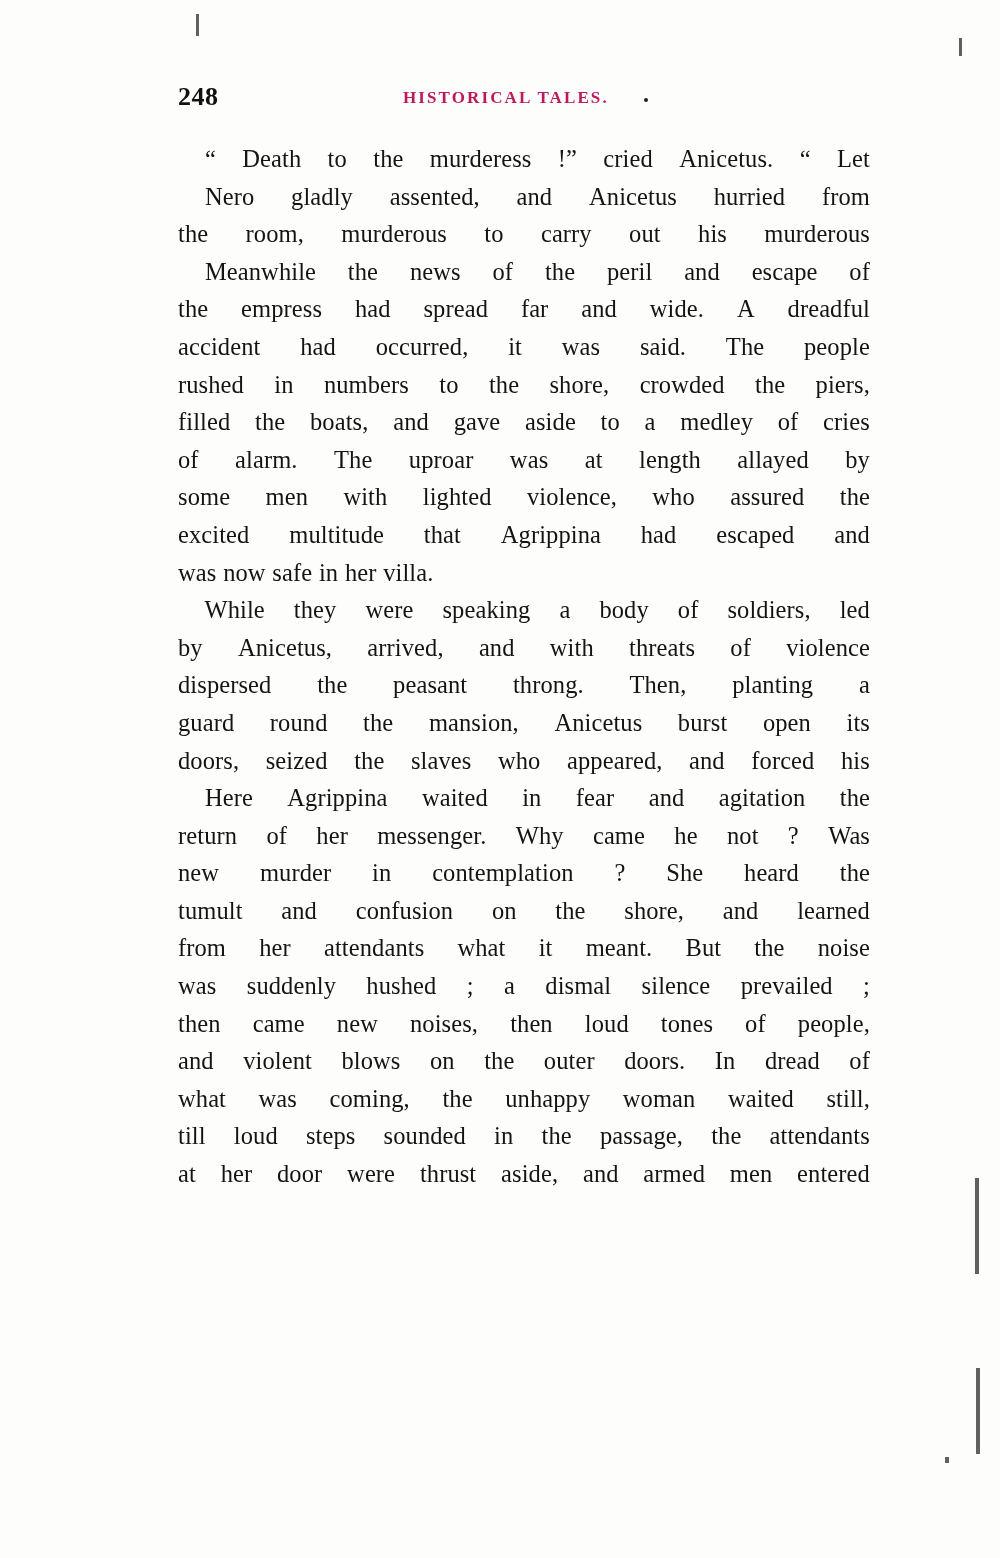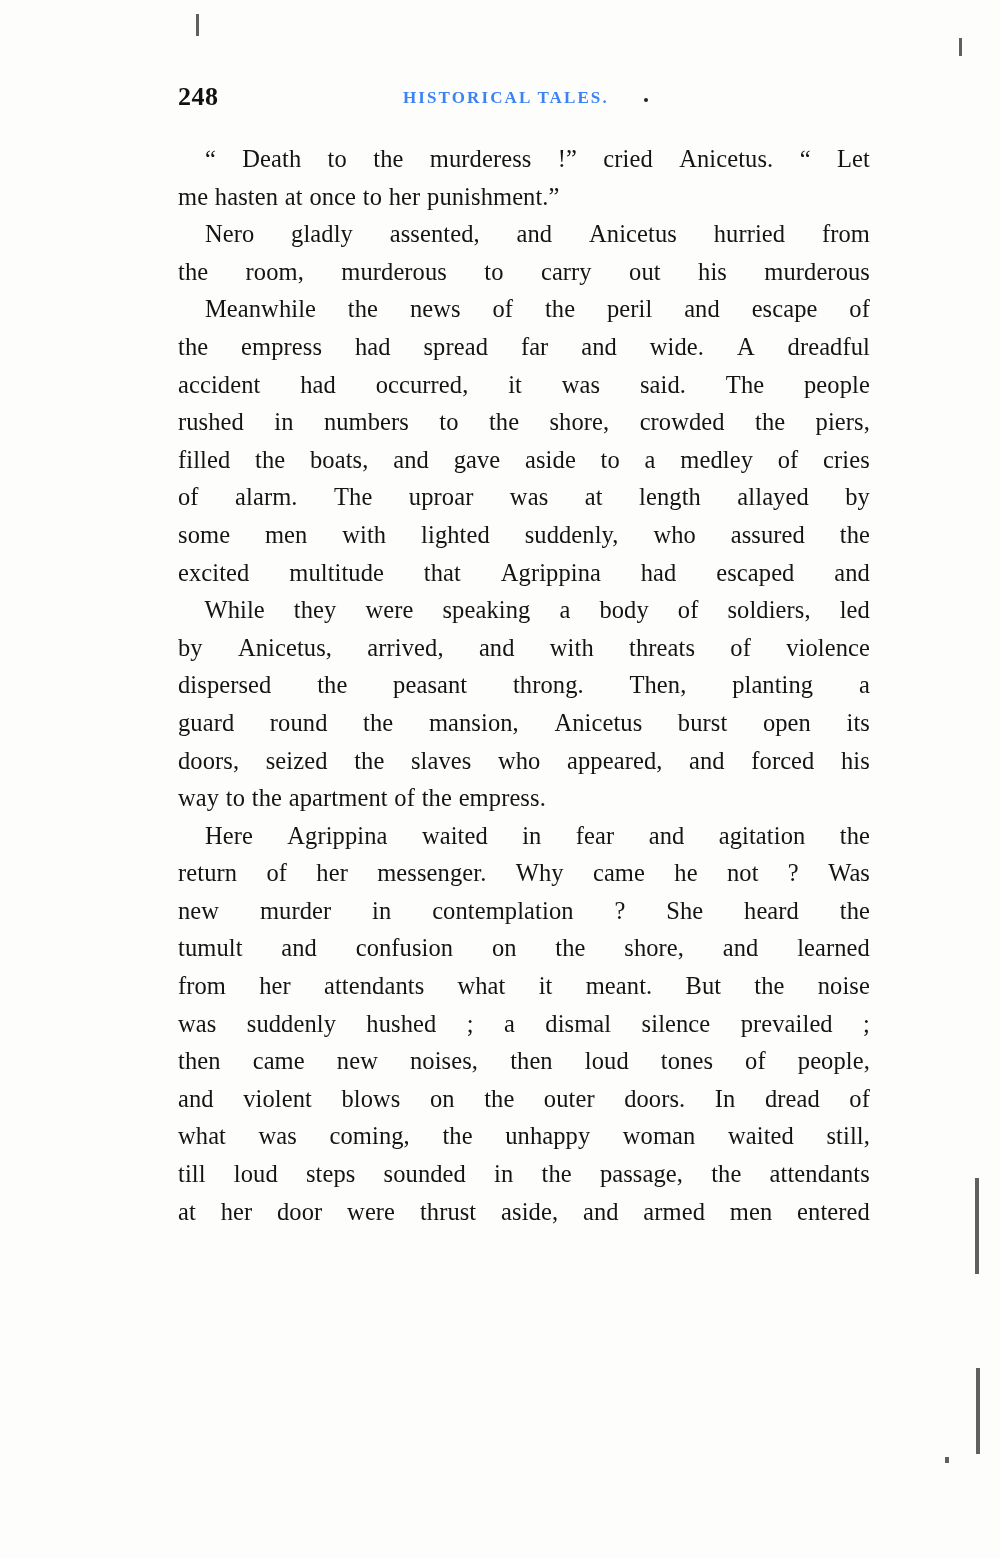--- a/index.html
+++ b/index.html
@@ -44,21 +44,21 @@
     letter-spacing: 0.5px;
     color: #111;
   }
   .running-head {
     position: absolute;
     left: 225px;
     top: 6px;
     font-size: 17px;
     font-weight: bold;
     letter-spacing: 2.1px;
-    color: #3b82f6;
+    color: #be185d;
   }
   .head-dot {
     position: absolute;
     left: 466px;
     top: 16px;
     width: 4px;
     height: 4px;
     background: #222;
     border-radius: 50%;
   }
@@ -103,43 +103,42 @@
 
   <div class="header">
     <div class="folio">248</div>
     <div class="running-head">HISTORICAL TALES.</div>
     <div class="head-dot"></div>
   </div>
 
   <div class="textblock">
     <p class="para">
         <span class="line j"><span class="w">    “</span><span class="w">Death</span><span class="w">to</span><span class="w">the</span><span class="w">murderess</span><span class="w">!”</span><span class="w">cried</span><span class="w">Anicetus.</span><span class="w">“</span><span class="w">Let</span></span>
-        <span class="line">me hasten at once to her punishment.”</span>
       </p>
     <p class="para">
         <span class="line j"><span class="w">    Nero</span><span class="w">gladly</span><span class="w">assented,</span><span class="w">and</span><span class="w">Anicetus</span><span class="w">hurried</span><span class="w">from</span></span>
         <span class="line j"><span class="w">the</span><span class="w">room,</span><span class="w">murderous</span><span class="w">to</span><span class="w">carry</span><span class="w">out</span><span class="w">his</span><span class="w">murderous</span></span>
       </p>
     <p class="para">
         <span class="line j"><span class="w">    Meanwhile</span><span class="w">the</span><span class="w">news</span><span class="w">of</span><span class="w">the</span><span class="w">peril</span><span class="w">and</span><span class="w">escape</span><span class="w">of</span></span>
         <span class="line j"><span class="w">the</span><span class="w">empress</span><span class="w">had</span><span class="w">spread</span><span class="w">far</span><span class="w">and</span><span class="w">wide.</span><span class="w">A</span><span class="w">dreadful</span></span>
         <span class="line j"><span class="w">accident</span><span class="w">had</span><span class="w">occurred,</span><span class="w">it</span><span class="w">was</span><span class="w">said.</span><span class="w">The</span><span class="w">people</span></span>
         <span class="line j"><span class="w">rushed</span><span class="w">in</span><span class="w">numbers</span><span class="w">to</span><span class="w">the</span><span class="w">shore,</span><span class="w">crowded</span><span class="w">the</span><span class="w">piers,</span></span>
         <span class="line j"><span class="w">filled</span><span class="w">the</span><span class="w">boats,</span><span class="w">and</span><span class="w">gave</span><span class="w">aside</span><span class="w">to</span><span class="w">a</span><span class="w">medley</span><span class="w">of</span><span class="w">cries</span></span>
         <span class="line j"><span class="w">of</span><span class="w">alarm.</span><span class="w">The</span><span class="w">uproar</span><span class="w">was</span><span class="w">at</span><span class="w">length</span><span class="w">allayed</span><span class="w">by</span></span>
-        <span class="line j"><span class="w">some</span><span class="w">men</span><span class="w">with</span><span class="w">lighted</span><span class="w">suddenly,</span><span class="w">who</span><span class="w">assured</span><span class="w">the</span></span>
+        <span class="line j"><span class="w">some</span><span class="w">men</span><span class="w">with</span><span class="w">lighted</span><span class="w">violence,</span><span class="w">who</span><span class="w">assured</span><span class="w">the</span></span>
         <span class="line j"><span class="w">excited</span><span class="w">multitude</span><span class="w">that</span><span class="w">Agrippina</span><span class="w">had</span><span class="w">escaped</span><span class="w">and</span></span>
+        <span class="line">was now safe in her villa.</span>
       </p>
     <p class="para">
         <span class="line j"><span class="w">    While</span><span class="w">they</span><span class="w">were</span><span class="w">speaking</span><span class="w">a</span><span class="w">body</span><span class="w">of</span><span class="w">soldiers,</span><span class="w">led</span></span>
         <span class="line j"><span class="w">by</span><span class="w">Anicetus,</span><span class="w">arrived,</span><span class="w">and</span><span class="w">with</span><span class="w">threats</span><span class="w">of</span><span class="w">violence</span></span>
         <span class="line j"><span class="w">dispersed</span><span class="w">the</span><span class="w">peasant</span><span class="w">throng.</span><span class="w">Then,</span><span class="w">planting</span><span class="w">a</span></span>
         <span class="line j"><span class="w">guard</span><span class="w">round</span><span class="w">the</span><span class="w">mansion,</span><span class="w">Anicetus</span><span class="w">burst</span><span class="w">open</span><span class="w">its</span></span>
         <span class="line j"><span class="w">doors,</span><span class="w">seized</span><span class="w">the</span><span class="w">slaves</span><span class="w">who</span><span class="w">appeared,</span><span class="w">and</span><span class="w">forced</span><span class="w">his</span></span>
-        <span class="line">way to the apartment of the empress.</span>
       </p>
     <p class="para">
         <span class="line j"><span class="w">    Here</span><span class="w">Agrippina</span><span class="w">waited</span><span class="w">in</span><span class="w">fear</span><span class="w">and</span><span class="w">agitation</span><span class="w">the</span></span>
         <span class="line j"><span class="w">return</span><span class="w">of</span><span class="w">her</span><span class="w">messenger.</span><span class="w">Why</span><span class="w">came</span><span class="w">he</span><span class="w">not</span><span class="w">?</span><span class="w">Was</span></span>
         <span class="line j"><span class="w">new</span><span class="w">murder</span><span class="w">in</span><span class="w">contemplation</span><span class="w">?</span><span class="w">She</span><span class="w">heard</span><span class="w">the</span></span>
         <span class="line j"><span class="w">tumult</span><span class="w">and</span><span class="w">confusion</span><span class="w">on</span><span class="w">the</span><span class="w">shore,</span><span class="w">and</span><span class="w">learned</span></span>
         <span class="line j"><span class="w">from</span><span class="w">her</span><span class="w">attendants</span><span class="w">what</span><span class="w">it</span><span class="w">meant.</span><span class="w">But</span><span class="w">the</span><span class="w">noise</span></span>
         <span class="line j"><span class="w">was</span><span class="w">suddenly</span><span class="w">hushed</span><span class="w">;</span><span class="w">a</span><span class="w">dismal</span><span class="w">silence</span><span class="w">prevailed</span><span class="w">;</span></span>
         <span class="line j"><span class="w">then</span><span class="w">came</span><span class="w">new</span><span class="w">noises,</span><span class="w">then</span><span class="w">loud</span><span class="w">tones</span><span class="w">of</span><span class="w">people,</span></span>
         <span class="line j"><span class="w">and</span><span class="w">violent</span><span class="w">blows</span><span class="w">on</span><span class="w">the</span><span class="w">outer</span><span class="w">doors.</span><span class="w">In</span><span class="w">dread</span><span class="w">of</span></span>

